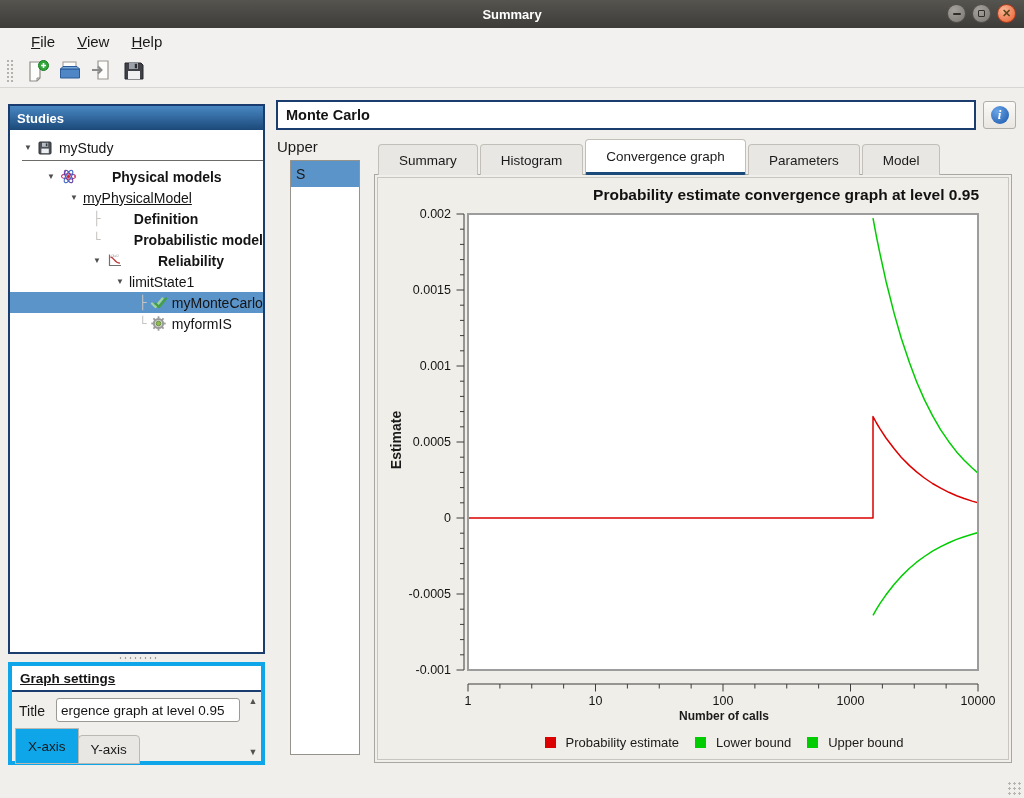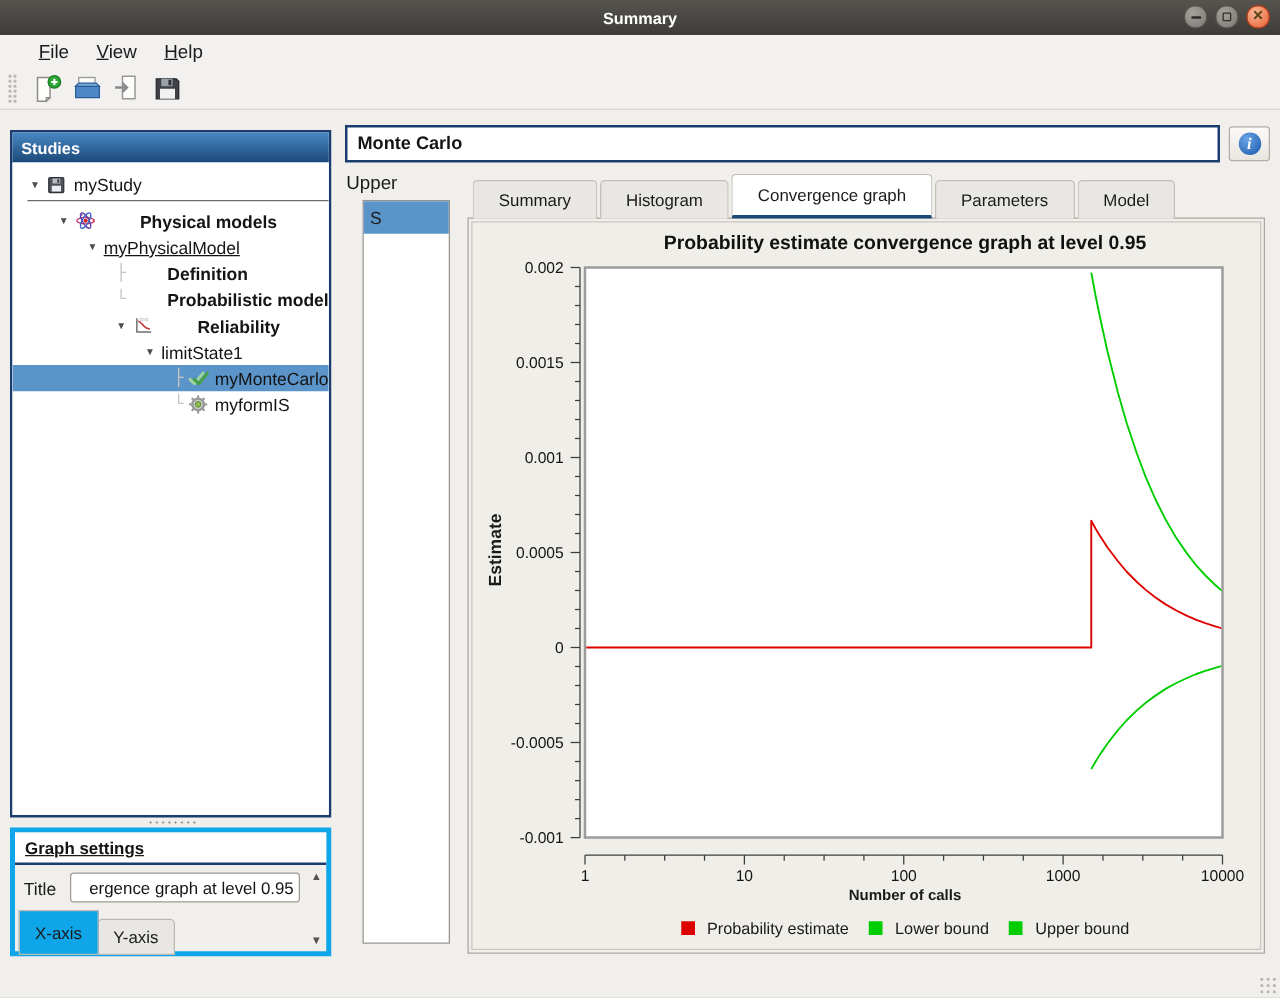--- a/index.html
+++ b/index.html
@@ -53,21 +53,21 @@
 
   
   #graph-settings{position:absolute;left:8px;top:662px;width:257px;height:103px;
     border:4px solid #0ea5e9;background:#f1efeb;box-sizing:border-box;text-decoration:underline;}
   .gs-header{height:24px;background:#fff;border-bottom:2px solid #1a3c6e;font-weight:bold;
     font-size:13.5px;display:flex;align-items:center;padding-left:8px;color:#141414;}
   .gs-body{position:relative;height:calc(100% - 26px);}
   .gs-title-label{position:absolute;left:7px;top:11px;font-size:14px;}
   .gs-title-input{position:absolute;left:44px;top:6px;width:184px;height:24px;border:1px solid #9d9a94;
     border-radius:3px;font-size:13.5px;padding:0 4px;background:#fff;font-family:"Liberation Sans",sans-serif;
-    box-sizing:border-box;color:#141414;text-align:right;}
+    box-sizing:border-box;color:#141414;}
   .gs-tabs{position:absolute;left:3px;top:38px;display:flex;align-items:flex-end;height:34px;}
   .gs-tab{height:27px;padding:0 12px;display:flex;align-items:center;font-size:13.5px;background:#e9e7e3;
     border:1px solid #bcb9b3;border-radius:4px 4px 0 0;margin-right:-1px;}
   .gs-tab.active{height:34px;background:#0ea5e9;border-radius:0;z-index:2;}
   .gs-scroll{position:absolute;right:1px;top:2px;bottom:2px;width:14px;display:flex;flex-direction:column;
     justify-content:space-between;align-items:center;color:#55534e;font-size:9px;padding:2px 0;box-sizing:border-box;}
 
   
   #name-field{position:absolute;left:276px;top:100px;width:700px;height:30px;border:2px solid #1a3c6e;
     font-weight:bold;font-size:14.5px;padding:0 8px;font-family:"Liberation Sans",sans-serif;background:#fff;
@@ -87,21 +87,21 @@
   .output-item.selected{background:#5b94c9;}
 
   
   #main-tabs{position:absolute;left:378px;top:139px;height:36px;display:flex;align-items:flex-end;z-index:3;}
   .main-tab{height:31px;padding:0 20px;display:flex;align-items:center;font-size:13.5px;background:#e9e7e3;
     border:1px solid #c2bfb9;border-bottom:none;border-radius:4px 4px 0 0;margin-right:2px;box-sizing:border-box;}
   .main-tab.active{height:36px;background:#fff;border-bottom:3px solid #1b4979;border-radius:4px 4px 2px 2px;}
   #tab-panel{position:absolute;left:374px;top:174px;width:638px;height:589px;border:1px solid #aaa7a1;
     background:#f1efeb;box-sizing:border-box;}
   .chart-area{position:absolute;left:2px;top:2px;right:2px;bottom:2px;border:1px solid #c9c6c0;background:#f0eee9;}
-  #chart-title{position:absolute;left:91px;top:8px;width:510px;text-align:center;font-weight:bold;
+  #chart-title{position:absolute;left:91px;top:8px;width:510px;text-align:right;font-weight:bold;
     font-size:15.5px;color:#111;}
   #chart-ylabel{position:absolute;left:-55px;top:252px;width:150px;height:20px;text-align:center;
     font-weight:bold;font-size:14px;transform:rotate(-90deg);}
   #chart-xlabel{position:absolute;left:91px;top:531px;width:510px;text-align:center;font-weight:bold;font-size:12px;}
   #chart-legend{position:absolute;left:91px;top:557px;width:510px;display:flex;justify-content:center;
     gap:16px;font-size:13px;align-items:center;}
   .legend-item{display:flex;align-items:center;gap:10px;}
   .legend-swatch{width:11px;height:11px;display:inline-block;}
   #chart-svg{position:absolute;left:0;top:0;}
   #chart-svg text{font-family:"Liberation Sans",sans-serif;fill:#141414;}

